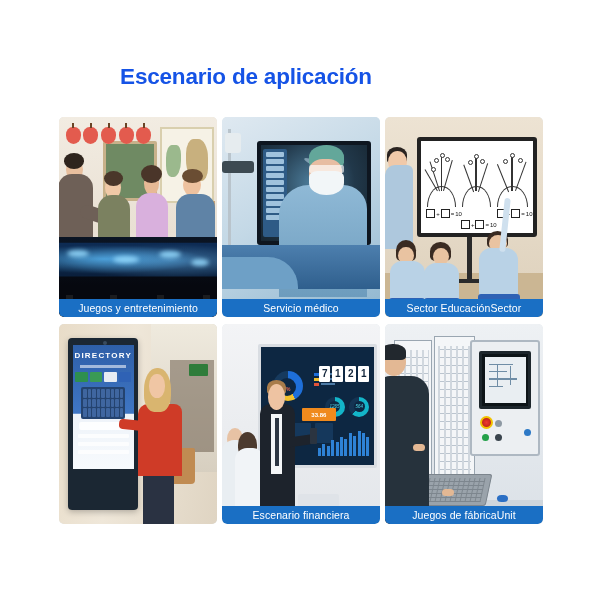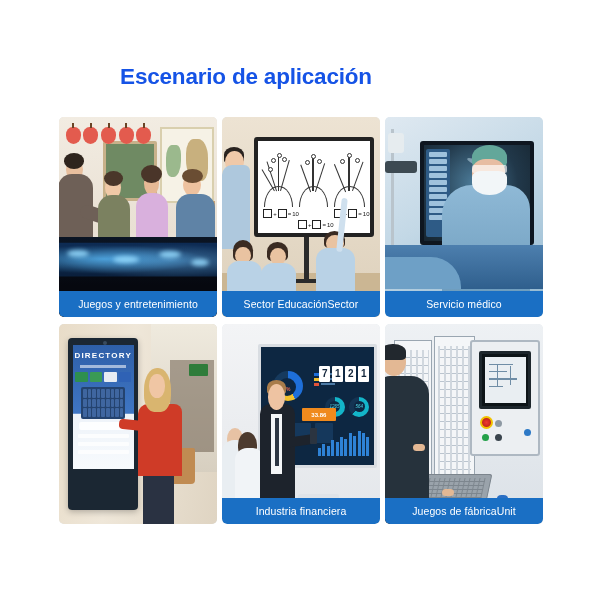--- a/index.html
+++ b/index.html
@@ -58,21 +58,21 @@
     position: absolute;
     inset: 0;
     overflow: hidden;
   }
 
   .card-caption {
     position: absolute;
     left: 0;
     right: 0;
     bottom: 0;
-    height: 26px;
+    height: 18px;
     background: #1a6fc4;
     color: #ffffff;
     font-size: 10.5px;
     display: flex;
     align-items: center;
     justify-content: center;
     text-align: center;
     letter-spacing: 0.1px;
     border-radius: 0 0 5px 5px;
   }
@@ -607,112 +607,20 @@
           <div class="c1-glow" style="left:80%; top:28%; width:18px;"></div>
           <div class="c1-legs">
             <div class="c1-leg" style="left:4%"></div>
             <div class="c1-leg" style="left:32%"></div>
             <div class="c1-leg" style="left:62%"></div>
             <div class="c1-leg" style="left:92%"></div>
           </div>
         </div>
       </div>
       <div class="card-caption">Juegos y entretenimiento</div>
-    </div>
-
-    <div class="card">
-      <div class="card-photo">
-        <div class="c3-bg"></div>
-        <div class="c3-floor"></div>
-
-        <div class="c3-board">
-
-          <div class="c3-flower-group" style="left:6%; bottom:28%; width:26%; height:62%;">
-            <div class="c3-hill"></div>
-            <div class="c3-stem" style="left:46%; height:62%; transform:rotate(0deg);"></div>
-            <div class="c3-stem" style="left:40%; height:54%; transform:rotate(-18deg);"></div>
-            <div class="c3-stem" style="left:54%; height:56%; transform:rotate(16deg);"></div>
-            <div class="c3-stem" style="left:32%; height:44%; transform:rotate(-30deg);"></div>
-            <div class="c3-flo" style="left:42%; top:4%;"></div>
-            <div class="c3-flo" style="left:24%; top:14%;"></div>
-            <div class="c3-flo" style="left:62%; top:12%;"></div>
-            <div class="c3-flo" style="left:14%; top:30%;"></div>
-          </div>
-
-          <div class="c3-flower-group" style="left:37%; bottom:28%; width:26%; height:62%;">
-            <div class="c3-hill"></div>
-            <div class="c3-stem" style="left:46%; height:60%;"></div>
-            <div class="c3-stem" style="left:38%; height:50%; transform:rotate(-20deg);"></div>
-            <div class="c3-stem" style="left:56%; height:52%; transform:rotate(18deg);"></div>
-            <div class="c3-flo" style="left:42%; top:6%;"></div>
-            <div class="c3-flo" style="left:22%; top:18%;"></div>
-            <div class="c3-flo" style="left:62%; top:16%;"></div>
-          </div>
-
-          <div class="c3-flower-group" style="left:68%; bottom:28%; width:28%; height:62%;">
-            <div class="c3-hill"></div>
-            <div class="c3-stem" style="left:46%; height:62%;"></div>
-            <div class="c3-stem" style="left:36%; height:52%; transform:rotate(-22deg);"></div>
-            <div class="c3-stem" style="left:58%; height:54%; transform:rotate(20deg);"></div>
-            <div class="c3-flo" style="left:42%; top:4%;"></div>
-            <div class="c3-flo" style="left:20%; top:16%;"></div>
-            <div class="c3-flo" style="left:66%; top:14%;"></div>
-          </div>
-
-          <div class="c3-eq" style="left:5%; bottom:16%;">
-            <span class="bx"></span>
-            <span>+</span>
-            <span class="bx"></span>
-            <span>=</span>
-            <span>10</span>
-          </div>
-          <div class="c3-eq" style="left:36%; bottom:4%;">
-            <span class="bx"></span>
-            <span>+</span>
-            <span class="bx"></span>
-            <span>=</span>
-            <span>10</span>
-          </div>
-          <div class="c3-eq" style="left:68%; bottom:16%;">
-            <span class="bx"></span>
-            <span>+</span>
-            <span class="bx"></span>
-            <span>=</span>
-            <span>10</span>
-          </div>
-        </div>
-
-        <div class="c3-frame-arm"></div>
-        <div class="c3-frame-foot"></div>
-
-        <div class="c3-teacher-hair"></div>
-        <div class="c3-teacher-head"></div>
-        <div class="c3-teacher-body"></div>
-
-        <div class="c3-student" style="left:2%; width:24%; height:40%;">
-          <div class="c3-st-hair" style="left:20%; top:4%; width:54%; height:26%;"></div>
-          <div class="c3-st-head" style="left:26%; top:12%; width:42%; height:22%;"></div>
-          <div class="c3-st-body" style="left:4%; top:30%; width:92%; height:50%;"></div>
-          <div class="c3-chair" style="left:2%; width:96%; height:24%;"></div>
-        </div>
-        <div class="c3-student" style="left:24%; width:24%; height:40%;">
-          <div class="c3-st-hair" style="left:20%; top:6%; width:54%; height:24%;"></div>
-          <div class="c3-st-head" style="left:26%; top:14%; width:42%; height:21%;"></div>
-          <div class="c3-st-body" style="left:4%; top:32%; width:92%; height:48%;"></div>
-          <div class="c3-chair" style="left:2%; width:96%; height:24%;"></div>
-        </div>
-        <div class="c3-student" style="left:58%; width:28%; height:48%;">
-          <div class="c3-st-hair" style="left:24%; top:10%; width:48%; height:18%;"></div>
-          <div class="c3-st-head" style="left:28%; top:15%; width:40%; height:17%;"></div>
-          <div class="c3-st-body" style="left:6%; top:28%; width:88%; height:50%;"></div>
-          <div class="c3-chair" style="left:2%; width:96%; height:24%;"></div>
-          <div class="c3-st-body" style="left:58%; top:-24%; width:14%; height:56%; border-radius:6px; background:#cfe0ee; transform:rotate(6deg);"></div>
-        </div>
-      </div>
-      <div class="card-caption">Sector EducaciónSector</div>
     </div>
 
     <div class="card">
       <div class="card-photo">
         <div class="c2-bg"></div>
         <div class="c2-stand"></div>
         <div class="c2-bagpole"></div>
         <div class="c2-arm-equip"></div>
         <div class="c2-monitor">
           <div class="c2-xray"></div>
@@ -735,20 +643,112 @@
         </div>
         <div class="c2-surgeon-body"></div>
         <div class="c2-cap"></div>
         <div class="c2-face"></div>
         <div class="c2-glasses"></div>
         <div class="c2-mask"></div>
         <div class="c2-drape"></div>
         <div class="c2-drape2"></div>
       </div>
       <div class="card-caption">Servicio médico</div>
+    </div>
+
+    <div class="card">
+      <div class="card-photo">
+        <div class="c3-bg"></div>
+        <div class="c3-floor"></div>
+
+        <div class="c3-board">
+
+          <div class="c3-flower-group" style="left:6%; bottom:28%; width:26%; height:62%;">
+            <div class="c3-hill"></div>
+            <div class="c3-stem" style="left:46%; height:62%; transform:rotate(0deg);"></div>
+            <div class="c3-stem" style="left:40%; height:54%; transform:rotate(-18deg);"></div>
+            <div class="c3-stem" style="left:54%; height:56%; transform:rotate(16deg);"></div>
+            <div class="c3-stem" style="left:32%; height:44%; transform:rotate(-30deg);"></div>
+            <div class="c3-flo" style="left:42%; top:4%;"></div>
+            <div class="c3-flo" style="left:24%; top:14%;"></div>
+            <div class="c3-flo" style="left:62%; top:12%;"></div>
+            <div class="c3-flo" style="left:14%; top:30%;"></div>
+          </div>
+
+          <div class="c3-flower-group" style="left:37%; bottom:28%; width:26%; height:62%;">
+            <div class="c3-hill"></div>
+            <div class="c3-stem" style="left:46%; height:60%;"></div>
+            <div class="c3-stem" style="left:38%; height:50%; transform:rotate(-20deg);"></div>
+            <div class="c3-stem" style="left:56%; height:52%; transform:rotate(18deg);"></div>
+            <div class="c3-flo" style="left:42%; top:6%;"></div>
+            <div class="c3-flo" style="left:22%; top:18%;"></div>
+            <div class="c3-flo" style="left:62%; top:16%;"></div>
+          </div>
+
+          <div class="c3-flower-group" style="left:68%; bottom:28%; width:28%; height:62%;">
+            <div class="c3-hill"></div>
+            <div class="c3-stem" style="left:46%; height:62%;"></div>
+            <div class="c3-stem" style="left:36%; height:52%; transform:rotate(-22deg);"></div>
+            <div class="c3-stem" style="left:58%; height:54%; transform:rotate(20deg);"></div>
+            <div class="c3-flo" style="left:42%; top:4%;"></div>
+            <div class="c3-flo" style="left:20%; top:16%;"></div>
+            <div class="c3-flo" style="left:66%; top:14%;"></div>
+          </div>
+
+          <div class="c3-eq" style="left:5%; bottom:16%;">
+            <span class="bx"></span>
+            <span>+</span>
+            <span class="bx"></span>
+            <span>=</span>
+            <span>10</span>
+          </div>
+          <div class="c3-eq" style="left:36%; bottom:4%;">
+            <span class="bx"></span>
+            <span>+</span>
+            <span class="bx"></span>
+            <span>=</span>
+            <span>10</span>
+          </div>
+          <div class="c3-eq" style="left:68%; bottom:16%;">
+            <span class="bx"></span>
+            <span>+</span>
+            <span class="bx"></span>
+            <span>=</span>
+            <span>10</span>
+          </div>
+        </div>
+
+        <div class="c3-frame-arm"></div>
+        <div class="c3-frame-foot"></div>
+
+        <div class="c3-teacher-hair"></div>
+        <div class="c3-teacher-head"></div>
+        <div class="c3-teacher-body"></div>
+
+        <div class="c3-student" style="left:2%; width:24%; height:40%;">
+          <div class="c3-st-hair" style="left:20%; top:4%; width:54%; height:26%;"></div>
+          <div class="c3-st-head" style="left:26%; top:12%; width:42%; height:22%;"></div>
+          <div class="c3-st-body" style="left:4%; top:30%; width:92%; height:50%;"></div>
+          <div class="c3-chair" style="left:2%; width:96%; height:24%;"></div>
+        </div>
+        <div class="c3-student" style="left:24%; width:24%; height:40%;">
+          <div class="c3-st-hair" style="left:20%; top:6%; width:54%; height:24%;"></div>
+          <div class="c3-st-head" style="left:26%; top:14%; width:42%; height:21%;"></div>
+          <div class="c3-st-body" style="left:4%; top:32%; width:92%; height:48%;"></div>
+          <div class="c3-chair" style="left:2%; width:96%; height:24%;"></div>
+        </div>
+        <div class="c3-student" style="left:58%; width:28%; height:48%;">
+          <div class="c3-st-hair" style="left:24%; top:10%; width:48%; height:18%;"></div>
+          <div class="c3-st-head" style="left:28%; top:15%; width:40%; height:17%;"></div>
+          <div class="c3-st-body" style="left:6%; top:28%; width:88%; height:50%;"></div>
+          <div class="c3-chair" style="left:2%; width:96%; height:24%;"></div>
+          <div class="c3-st-body" style="left:58%; top:-24%; width:14%; height:56%; border-radius:6px; background:#cfe0ee; transform:rotate(6deg);"></div>
+        </div>
+      </div>
+      <div class="card-caption">Sector EducaciónSector</div>
     </div>
 
     <div class="card">
       <div class="card-photo">
         <div class="c4-bg"></div>
         <div class="c4-storefront"></div>
         <div class="c4-store-dark"></div>
         <div class="c4-exit"></div>
 
         <div class="c4-kiosk">
@@ -881,21 +881,21 @@
         <div class="c5-aud2"></div>
         <div class="c5-man-body"></div>
         <div class="c5-man-shirt"></div>
         <div class="c5-man-tie"></div>
         <div class="c5-man-hair"></div>
         <div class="c5-man-head"></div>
         <div class="c5-man-arm"></div>
         <div class="c5-phone"></div>
         <div class="c5-laptop"></div>
       </div>
-      <div class="card-caption">Industria financiera</div>
+      <div class="card-caption">Escenario financiera</div>
     </div>
 
     <div class="card">
       <div class="card-photo">
         <div class="c6-bg"></div>
 
         <div class="c6-cabinet" style="left:6%; top:8%; width:24%; height:78%;">
           <div class="c6-wiring"></div>
         </div>
         <div class="c6-cabinet" style="left:31%; top:6%; width:26%; height:80%;">

